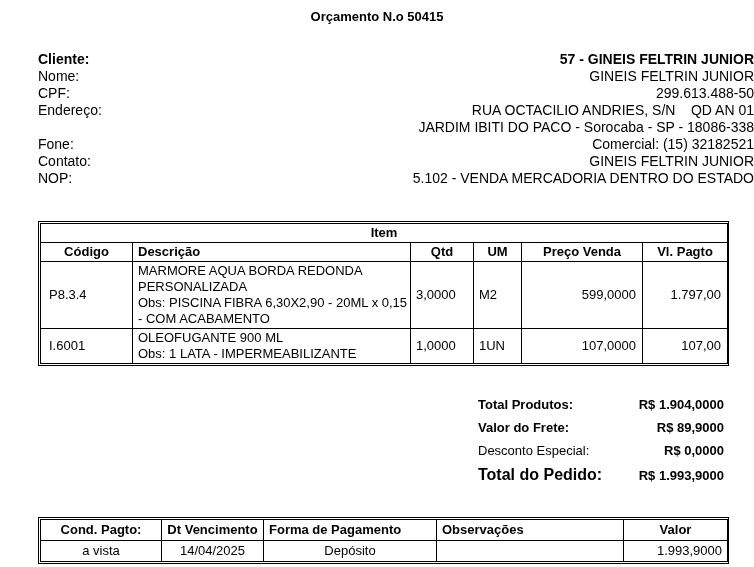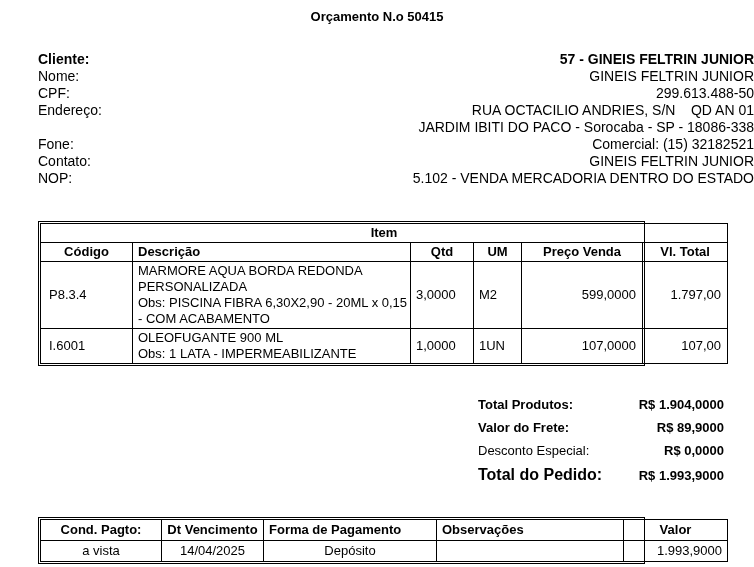--- a/index.html
+++ b/index.html
@@ -25,21 +25,21 @@
   .client-block { margin: 27px 0 0 38px; font-size: 14px; }
   .info-row { display: flex; line-height: 17px; justify-content: space-between; }
   .info-label { width: 87px; flex: 0 0 87px; }
   .info-label.bold { font-weight: bold; }
   .info-value { white-space: pre-wrap; }
   .info-value.bold { font-weight: bold; }
 
   
   .tbl-wrap {
     margin-left: 38px;
-    width: 607px;
+    width: 691px;
     border: 1px solid #000;
     padding: 1px;
     background: #fff;
   }
   .item-wrap { margin-top: 34px; }
   table {
     border-collapse: collapse;
     table-layout: fixed;
     width: 687px;
     font-size: 13px;
@@ -134,21 +134,21 @@
       <tbody>
           <tr>
         <td class="caption-cell" colspan="6">Item</td>
       </tr>
       <tr>
         <th class="h-center">Código</th>
         <th class="h-left">Descrição</th>
         <th class="h-center">Qtd</th>
         <th class="h-center">UM</th>
         <th class="h-center">Preço Venda</th>
-        <th class="h-center">Vl. Total</th>
+        <th class="h-center">Vl. Pagto</th>
       </tr>
       <tr>
         <td class="codigo">P8.3.4</td>
         <td>
           <div class="desc-line">MARMORE AQUA BORDA REDONDA</div>
           <div class="desc-line">PERSONALIZADA</div>
           <div class="desc-line">Obs: PISCINA FIBRA 6,30X2,90 - 20ML x 0,15</div>
           <div class="desc-line">- COM ACABAMENTO</div>
         </td>
         <td class="qtd">3,0000</td>

